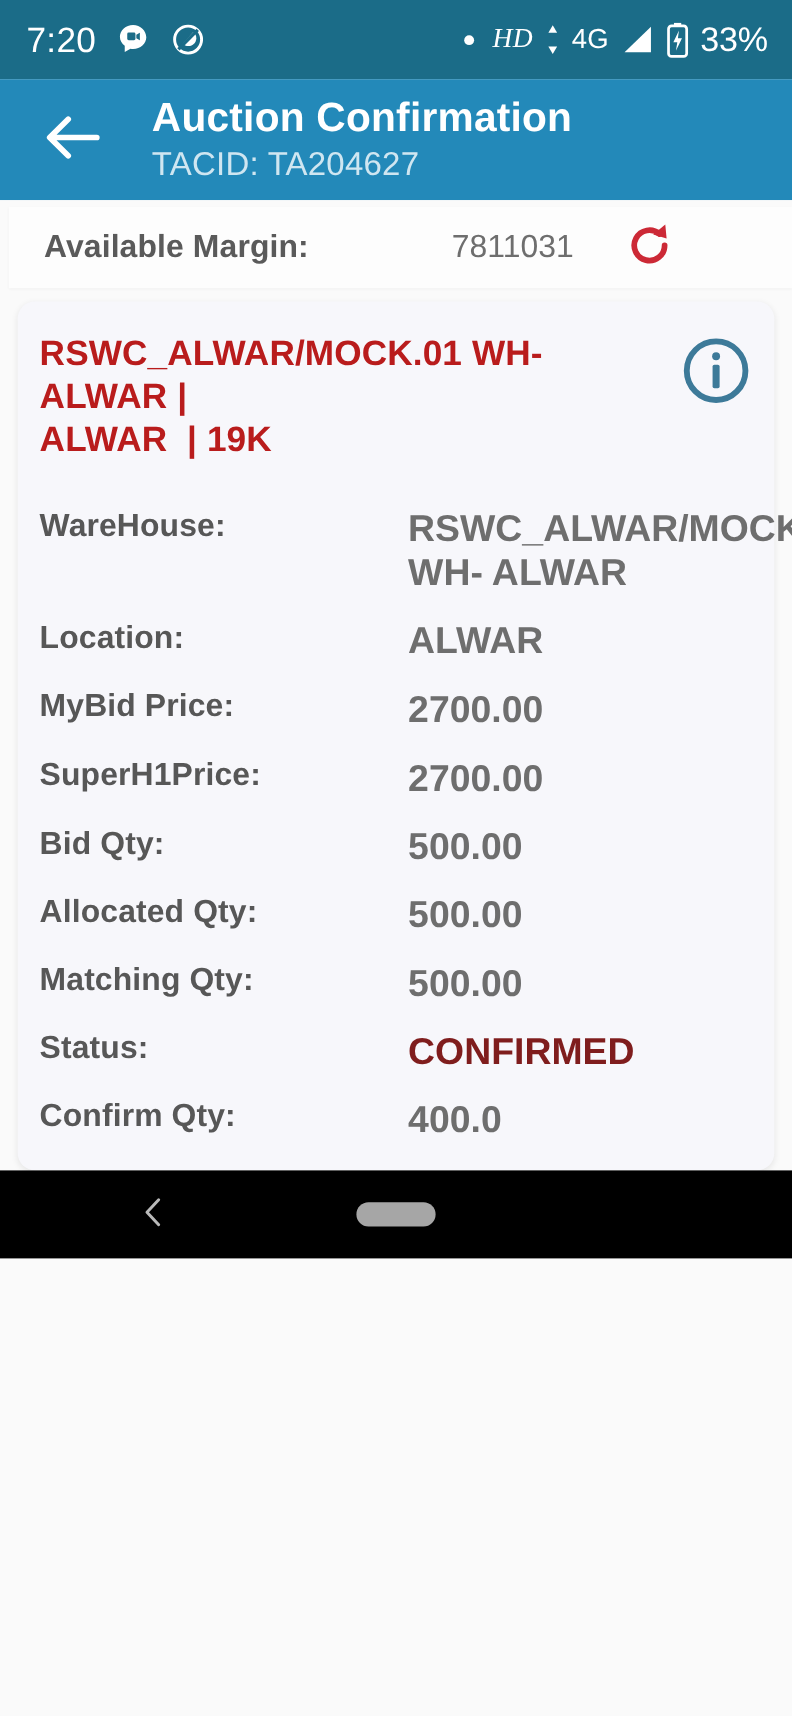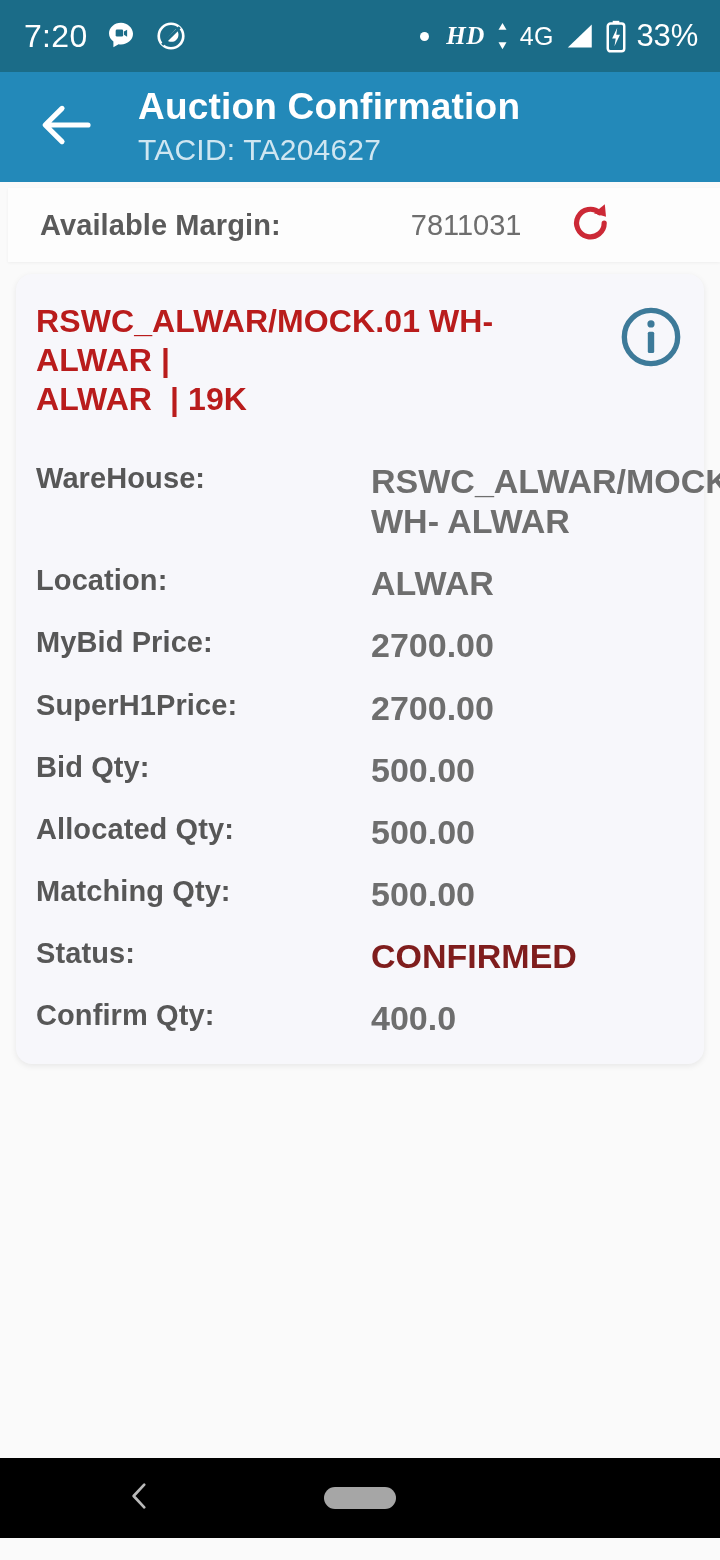--- a/index.html
+++ b/index.html
@@ -10,21 +10,21 @@
     width: 720px;
     height: 1560px;
     overflow: hidden;
     background: #fafafa;
     font-family: "Liberation Sans", sans-serif;
     -webkit-font-smoothing: antialiased;
   }
   .phone {
     position: relative;
     width: 720px;
-    height: 1538px;
+    height: 1144px;
     display: flex;
     flex-direction: column;
     background: #fafafa;
   }
 
   
   .status-bar {
     height: 72px;
     flex: 0 0 72px;
     background: #1b6c88;
@@ -54,21 +54,21 @@
   .dot-icon {
     width: 9px;
     height: 9px;
     border-radius: 50%;
     background: #ffffff;
     display: inline-block;
     margin-right: 8px;
   }
   .hd-icon {
     font-size: 25px;
-    font-weight: bold;
+    font-weight: normal;
     font-style: italic;
     font-family: "Liberation Serif", serif;
     letter-spacing: 0.5px;
   }
   .net-icon {
     font-size: 25px;
     font-weight: 400;
     letter-spacing: 0.2px;
   }
   .batt-pct {

